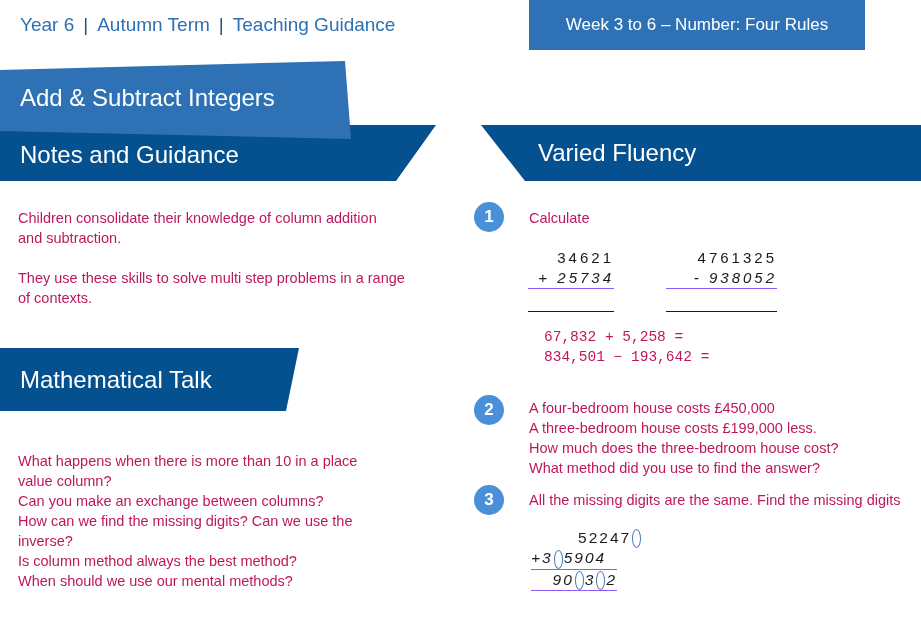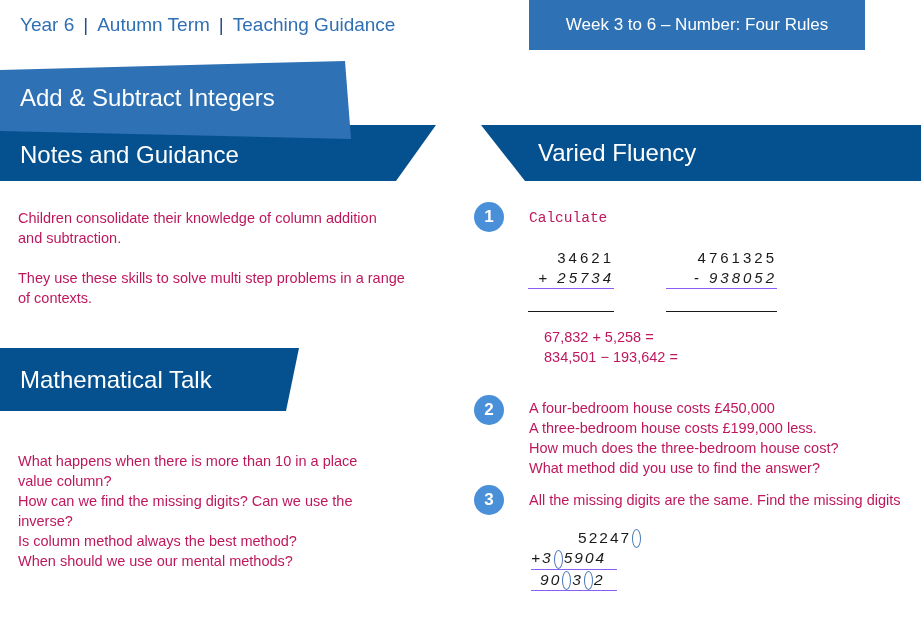--- a/index.html
+++ b/index.html
@@ -49,44 +49,45 @@
   <div>and subtraction.</div>
 </div>
 <div class="abs body-text" style="left:18px; top:268px;">
   <div>They use these skills to solve multi step problems in a range</div>
   <div>of contexts.</div>
 </div>
 
 <div class="abs body-text" style="left:18px; top:451px;">
   <div>What happens when there is more than 10 in a place</div>
   <div>value column?</div>
+  <div>Can you make an exchange between columns?</div>
   <div>How can we find the missing digits? Can we use the</div>
   <div>inverse?</div>
   <div>Is column method always the best method?</div>
   <div>When should we use our mental methods?</div>
 </div>
 
 <div class="abs num-circle" style="left:474px; top:202px;">
   <span>1</span>
 </div>
-<div class="abs body-text" style="left:529px; top:208px;font-family:Liberation Mono, monospace;">Calculate</div>
+<div class="abs body-text" style="left:529px; top:208px;">Calculate</div>
 
 <div class="abs col-sum" style="left:528px; top:248px; width:86px;">
   <div>34621</div>
   <div class="uline">+ 25734</div>
 </div>
 <div class="abs rule" style="left:528px; top:311px; width:86px;"></div>
 
 <div class="abs col-sum" style="left:666px; top:248px; width:111px;">
   <div>4761325</div>
   <div class="uline">- 938052</div>
 </div>
 <div class="abs rule" style="left:666px; top:311px; width:111px;"></div>
 
-<div class="abs body-text" style="left:544px; top:327px;">
+<div class="abs body-text" style="left:544px; top:327px;font-family:Liberation Mono, monospace;">
   <div>67,832 + 5,258 =</div>
   <div>834,501 − 193,642 =</div>
 </div>
 
 <div class="abs num-circle" style="left:474px; top:395px;">
   <span>2</span>
 </div>
 <div class="abs body-text" style="left:529px; top:398px;">
   <div>A four-bedroom house costs £450,000</div>
   <div>A three-bedroom house costs £199,000 less.</div>
@@ -99,16 +100,16 @@
 </div>
 <div class="abs body-text" style="left:529px; top:490px;">All the missing digits are the same. Find the missing digits</div>
 
 <div class="abs" style="left:531px; top:528px; width:86px;">
   <div class="md-row" style="padding-left:8px;margin-left:39px;">
     <span>5</span><span>2</span><span>2</span><span>4</span><span>7</span><span class="oval"></span>
   </div>
   <div class="md-row uline" style="padding-left:0px;">
     <span>+3</span><span class="oval"></span><span>5</span><span>9</span><span>0</span><span>4</span>
   </div>
-  <div class="md-row uline" style="padding-left:9px;">
+  <div class="md-row uline" style="padding-left:9px;text-align:right;">
     <span>9</span><span>0</span><span class="oval"></span><span>3</span><span class="oval"></span><span>2</span>
   </div>
 </div>
 
 </body></html>

